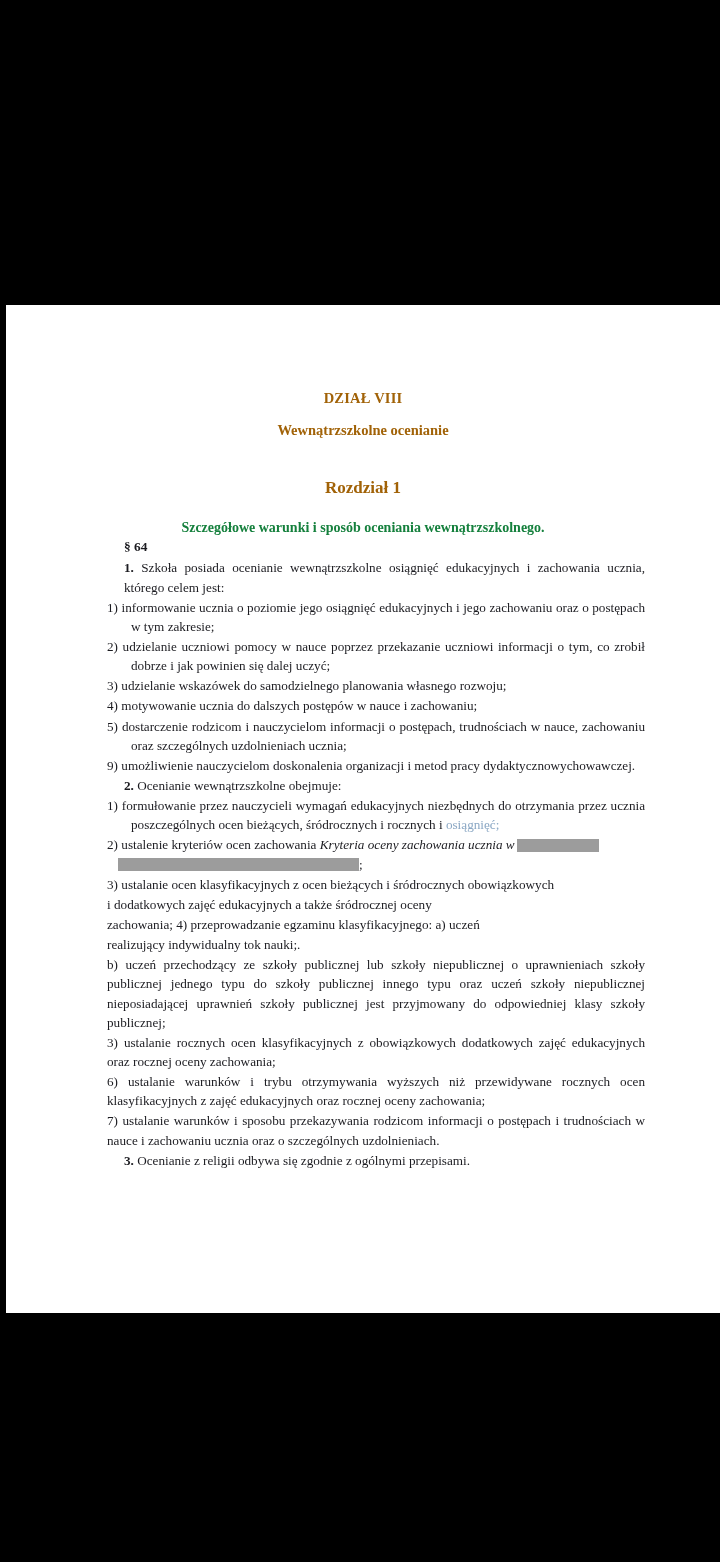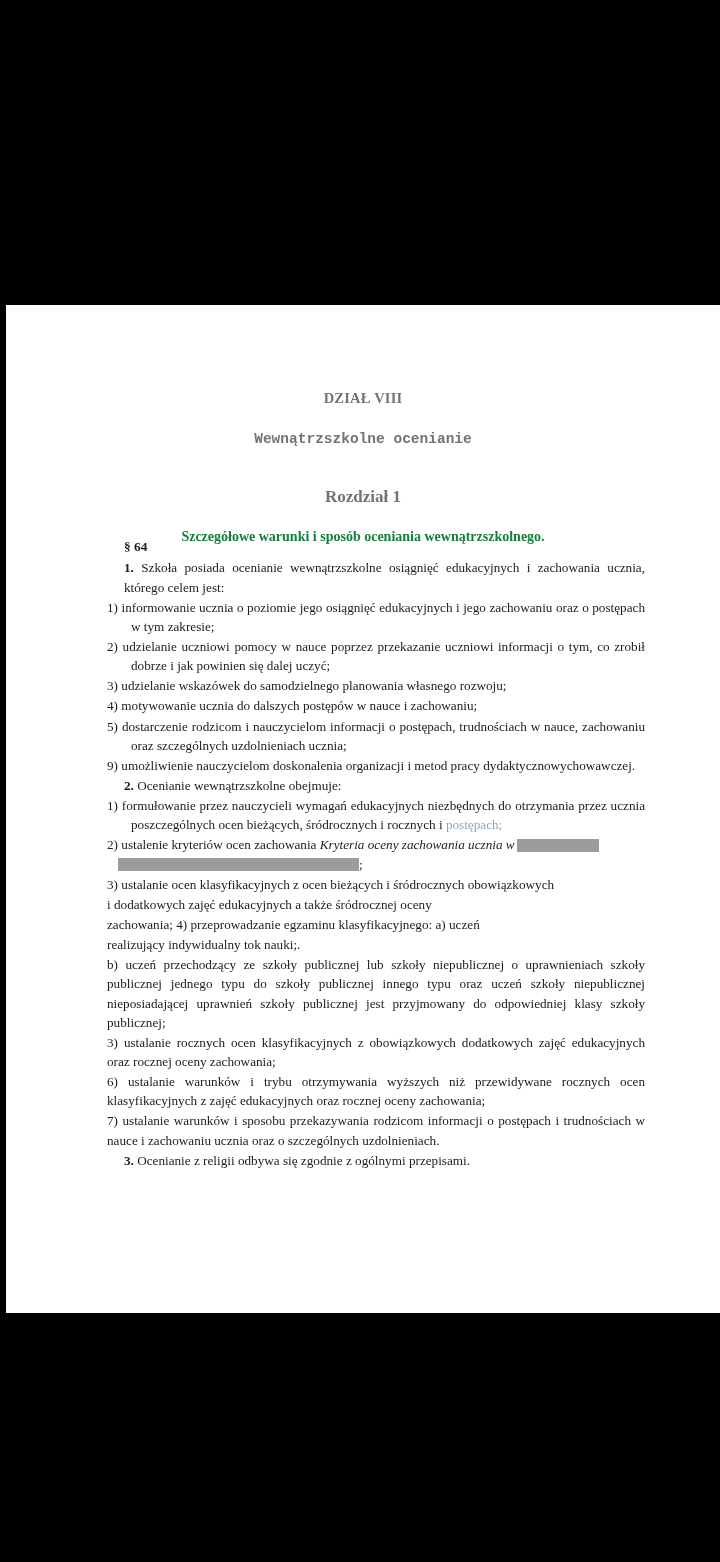--- a/index.html
+++ b/index.html
@@ -32,32 +32,31 @@
     left: 0;
     top: 0;
     width: 714px;
     padding: 0;
   }
 
   
   .hd {
     text-align: center;
     font-weight: bold;
-    color: #737373;
+    color: #a16207;
     line-height: 1.25;
   }
   #dzial-heading {
     font-size: 14.5px;
     margin-top: 84px;
     letter-spacing: 0.2px;
   }
   #subtitle-heading {
     font-size: 14.5px;
-    margin-top: 23px;
-    font-family: Liberation Mono, monospace;
+    margin-top: 14px;
   }
   #rozdzial-heading {
     font-size: 17px;
     margin-top: 38px;
   }
   #scope-heading {
     font-size: 14px;
     margin-top: 20px;
     color: #15803d;
     font-weight: bold;
@@ -152,21 +151,21 @@
       <p class="item">3) udzielanie wskazówek do samodzielnego planowania własnego rozwoju;</p>
       <p class="item">4) motywowanie ucznia do dalszych postępów w nauce i zachowaniu;</p>
       <p class="item">5) dostarczenie rodzicom i nauczycielom informacji o postępach, trudnościach w nauce, zachowaniu oraz szczególnych uzdolnieniach ucznia;</p>
       <p class="item">9) umożliwienie nauczycielom doskonalenia organizacji i metod pracy dydaktycznowychowawczej.</p>
 
       <p class="lead">
         <span class="num">2.</span>
         <span>Ocenianie wewnątrzszkolne obejmuje:</span>
       </p>
 
-      <p class="item"><span>1) formułowanie przez nauczycieli wymagań edukacyjnych niezbędnych do otrzymania przez ucznia poszczególnych ocen bieżących, śródrocznych i rocznych i </span><span class="kw-blue">postępach;</span></p>
+      <p class="item"><span>1) formułowanie przez nauczycieli wymagań edukacyjnych niezbędnych do otrzymania przez ucznia poszczególnych ocen bieżących, śródrocznych i rocznych i </span><span class="kw-blue">osiągnięć;</span></p>
 
       <p class="plain"><span>2) ustalenie kryteriów ocen zachowania </span><span class="kw-italic">Kryteria oceny zachowania ucznia w</span><span class="redaction" id="redaction-block-1"></span><span class="redaction" id="redaction-block-2"></span><span>;</span></p>
 
       <p class="plain">3) ustalanie ocen klasyfikacyjnych z ocen bieżących i śródrocznych obowiązkowych</p>
       <p class="plain">i dodatkowych zajęć edukacyjnych a także śródrocznej oceny</p>
       <p class="plain">zachowania; 4) przeprowadzanie egzaminu klasyfikacyjnego:  a) uczeń</p>
       <p class="plain">realizujący indywidualny tok nauki;.</p>
 
       <p class="plain-just">b) uczeń przechodzący ze szkoły publicznej lub szkoły niepublicznej o uprawnieniach szkoły publicznej jednego typu do szkoły publicznej innego typu oraz uczeń szkoły niepublicznej nieposiadającej uprawnień szkoły publicznej jest przyjmowany do odpowiedniej klasy szkoły publicznej;</p>
       <p class="plain-just">3)    ustalanie rocznych ocen klasyfikacyjnych z obowiązkowych  dodatkowych zajęć edukacyjnych oraz rocznej oceny zachowania;</p>

